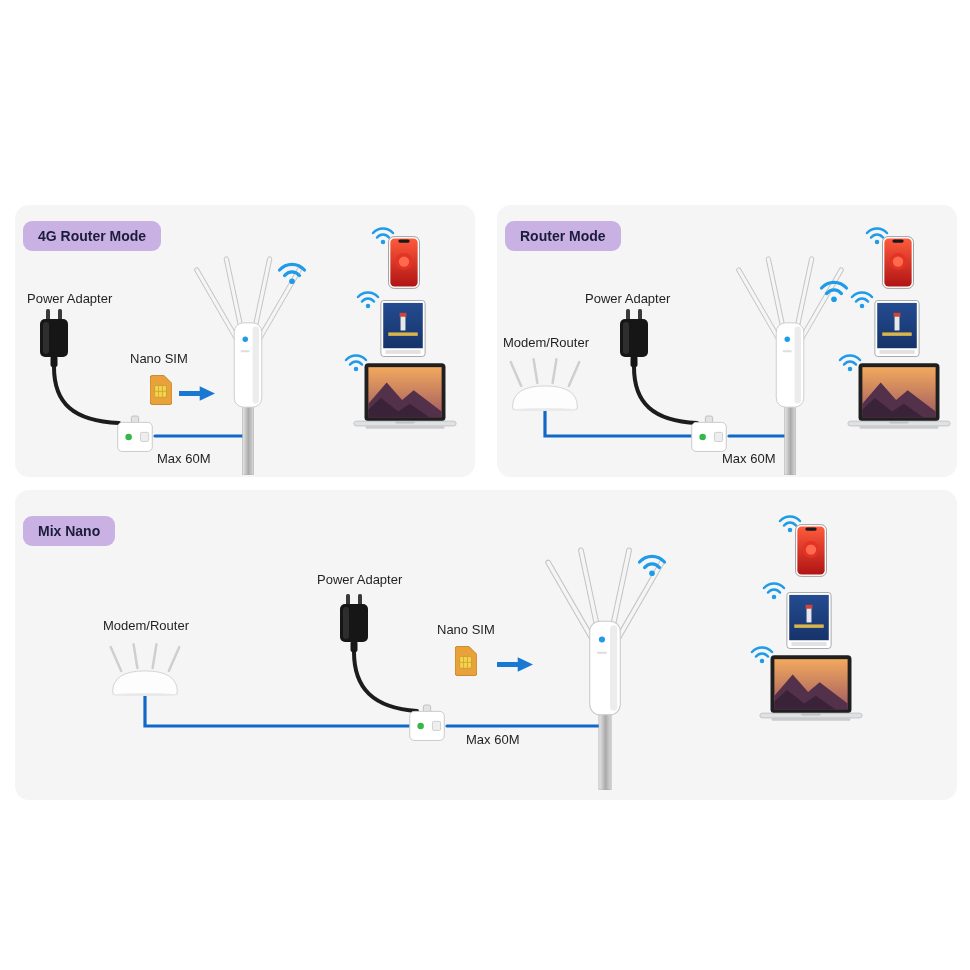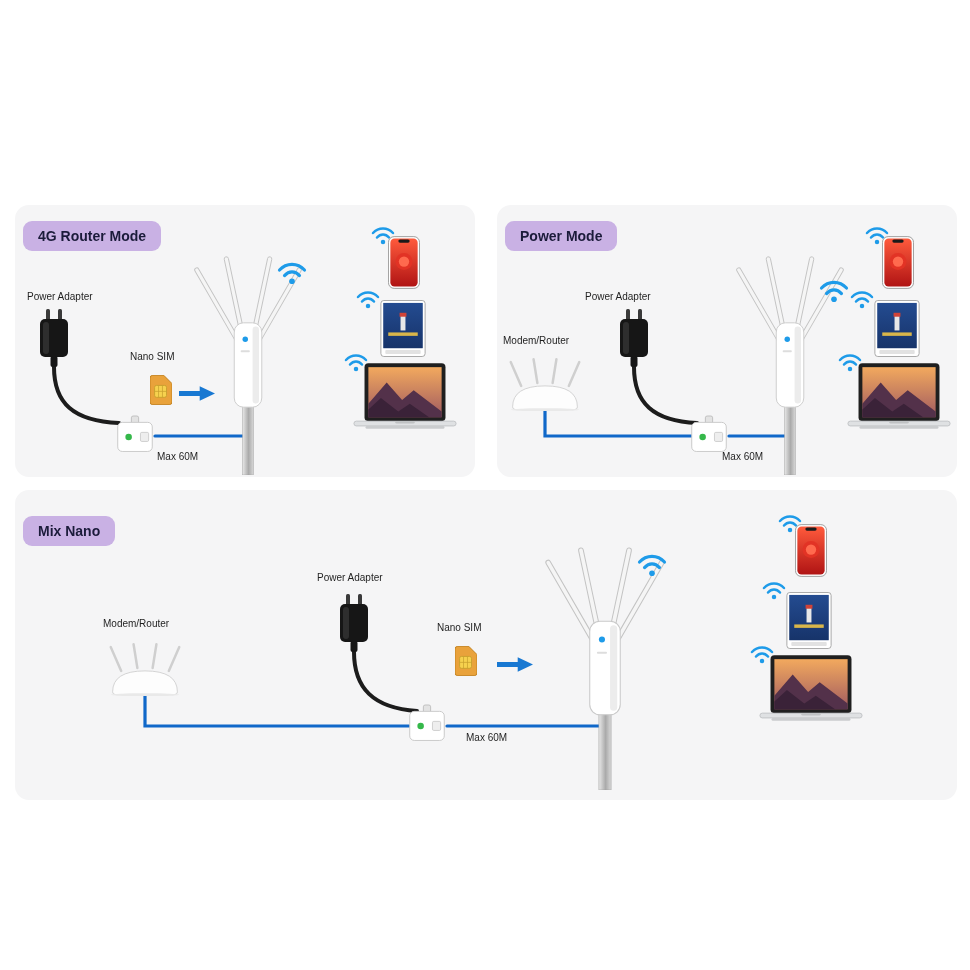--- a/index.html
+++ b/index.html
@@ -12,21 +12,21 @@
   .panel { position:absolute; background:var(--panel-bg,#f5f5f6); border-radius:14px; }
   #panel-1 { left:15px;  top:205px; width:460px; height:272px; }
   #panel-2 { left:497px; top:205px; width:460px; height:272px; }
   #panel-3 { left:15px;  top:490px; width:942px; height:310px; }
   .badge {
     position:absolute; display:inline-block;
     background:var(--badge-bg,#c9b1e4); color:var(--badge-text,#1b1b3a);
     font-weight:bold; font-size:14px; line-height:1;
     padding:8px 15px; border-radius:9px; white-space:nowrap;
   }
-  .lbl { position:absolute; font-size:10px; color:#1f1f1f; white-space:nowrap; }
+  .lbl { position:absolute; font-size:13px; color:#1f1f1f; white-space:nowrap; }
   .icon { position:absolute; display:block; }
   .wires { position:absolute; left:0; top:0; pointer-events:none; }
   .defs-holder { position:absolute; width:0; height:0; overflow:hidden; }
 </style>
 </head>
 <body>
 
 <svg class="defs-holder" aria-hidden="true">
   <defs>
     <linearGradient id="grad-pole" x1="0" y1="0" x2="1" y2="0">
@@ -192,21 +192,21 @@
       </svg>
   </section>
 
   <section class="panel" id="panel-2">
     <svg class="wires" width="460" height="272">
       <path d="M137 162 C137 198, 156 216, 200 218" fill="none" stroke="#1c1c1c" stroke-width="4" stroke-linecap="round"></path>
       <path d="M48 203 V231 H196" fill="none" stroke="var(--cable-blue,#1068c9)" stroke-width="3.2" stroke-linecap="round"></path>
       <path d="M232 231 H294" fill="none" stroke="var(--cable-blue,#1068c9)" stroke-width="3.2" stroke-linecap="round"></path>
     </svg>
 
-    <div class="badge" style="left:8px;top:16px;">Power Mode</div>
+    <div class="badge" style="left:8px;top:16px;">Router Mode</div>
 
     <div class="lbl" style="left:88px;top:86px;">Power Adapter</div>
     <svg class="icon" style="left:123px;top:104px;" width="28" height="58">
         <use href="#sym-adapter"></use>
       </svg>
 
     <div class="lbl" style="left:6px;top:130px;">Modem/Router</div>
     <svg class="icon" style="left:8px;top:152px;" width="80" height="54">
         <use href="#sym-modem"></use>
       </svg>

